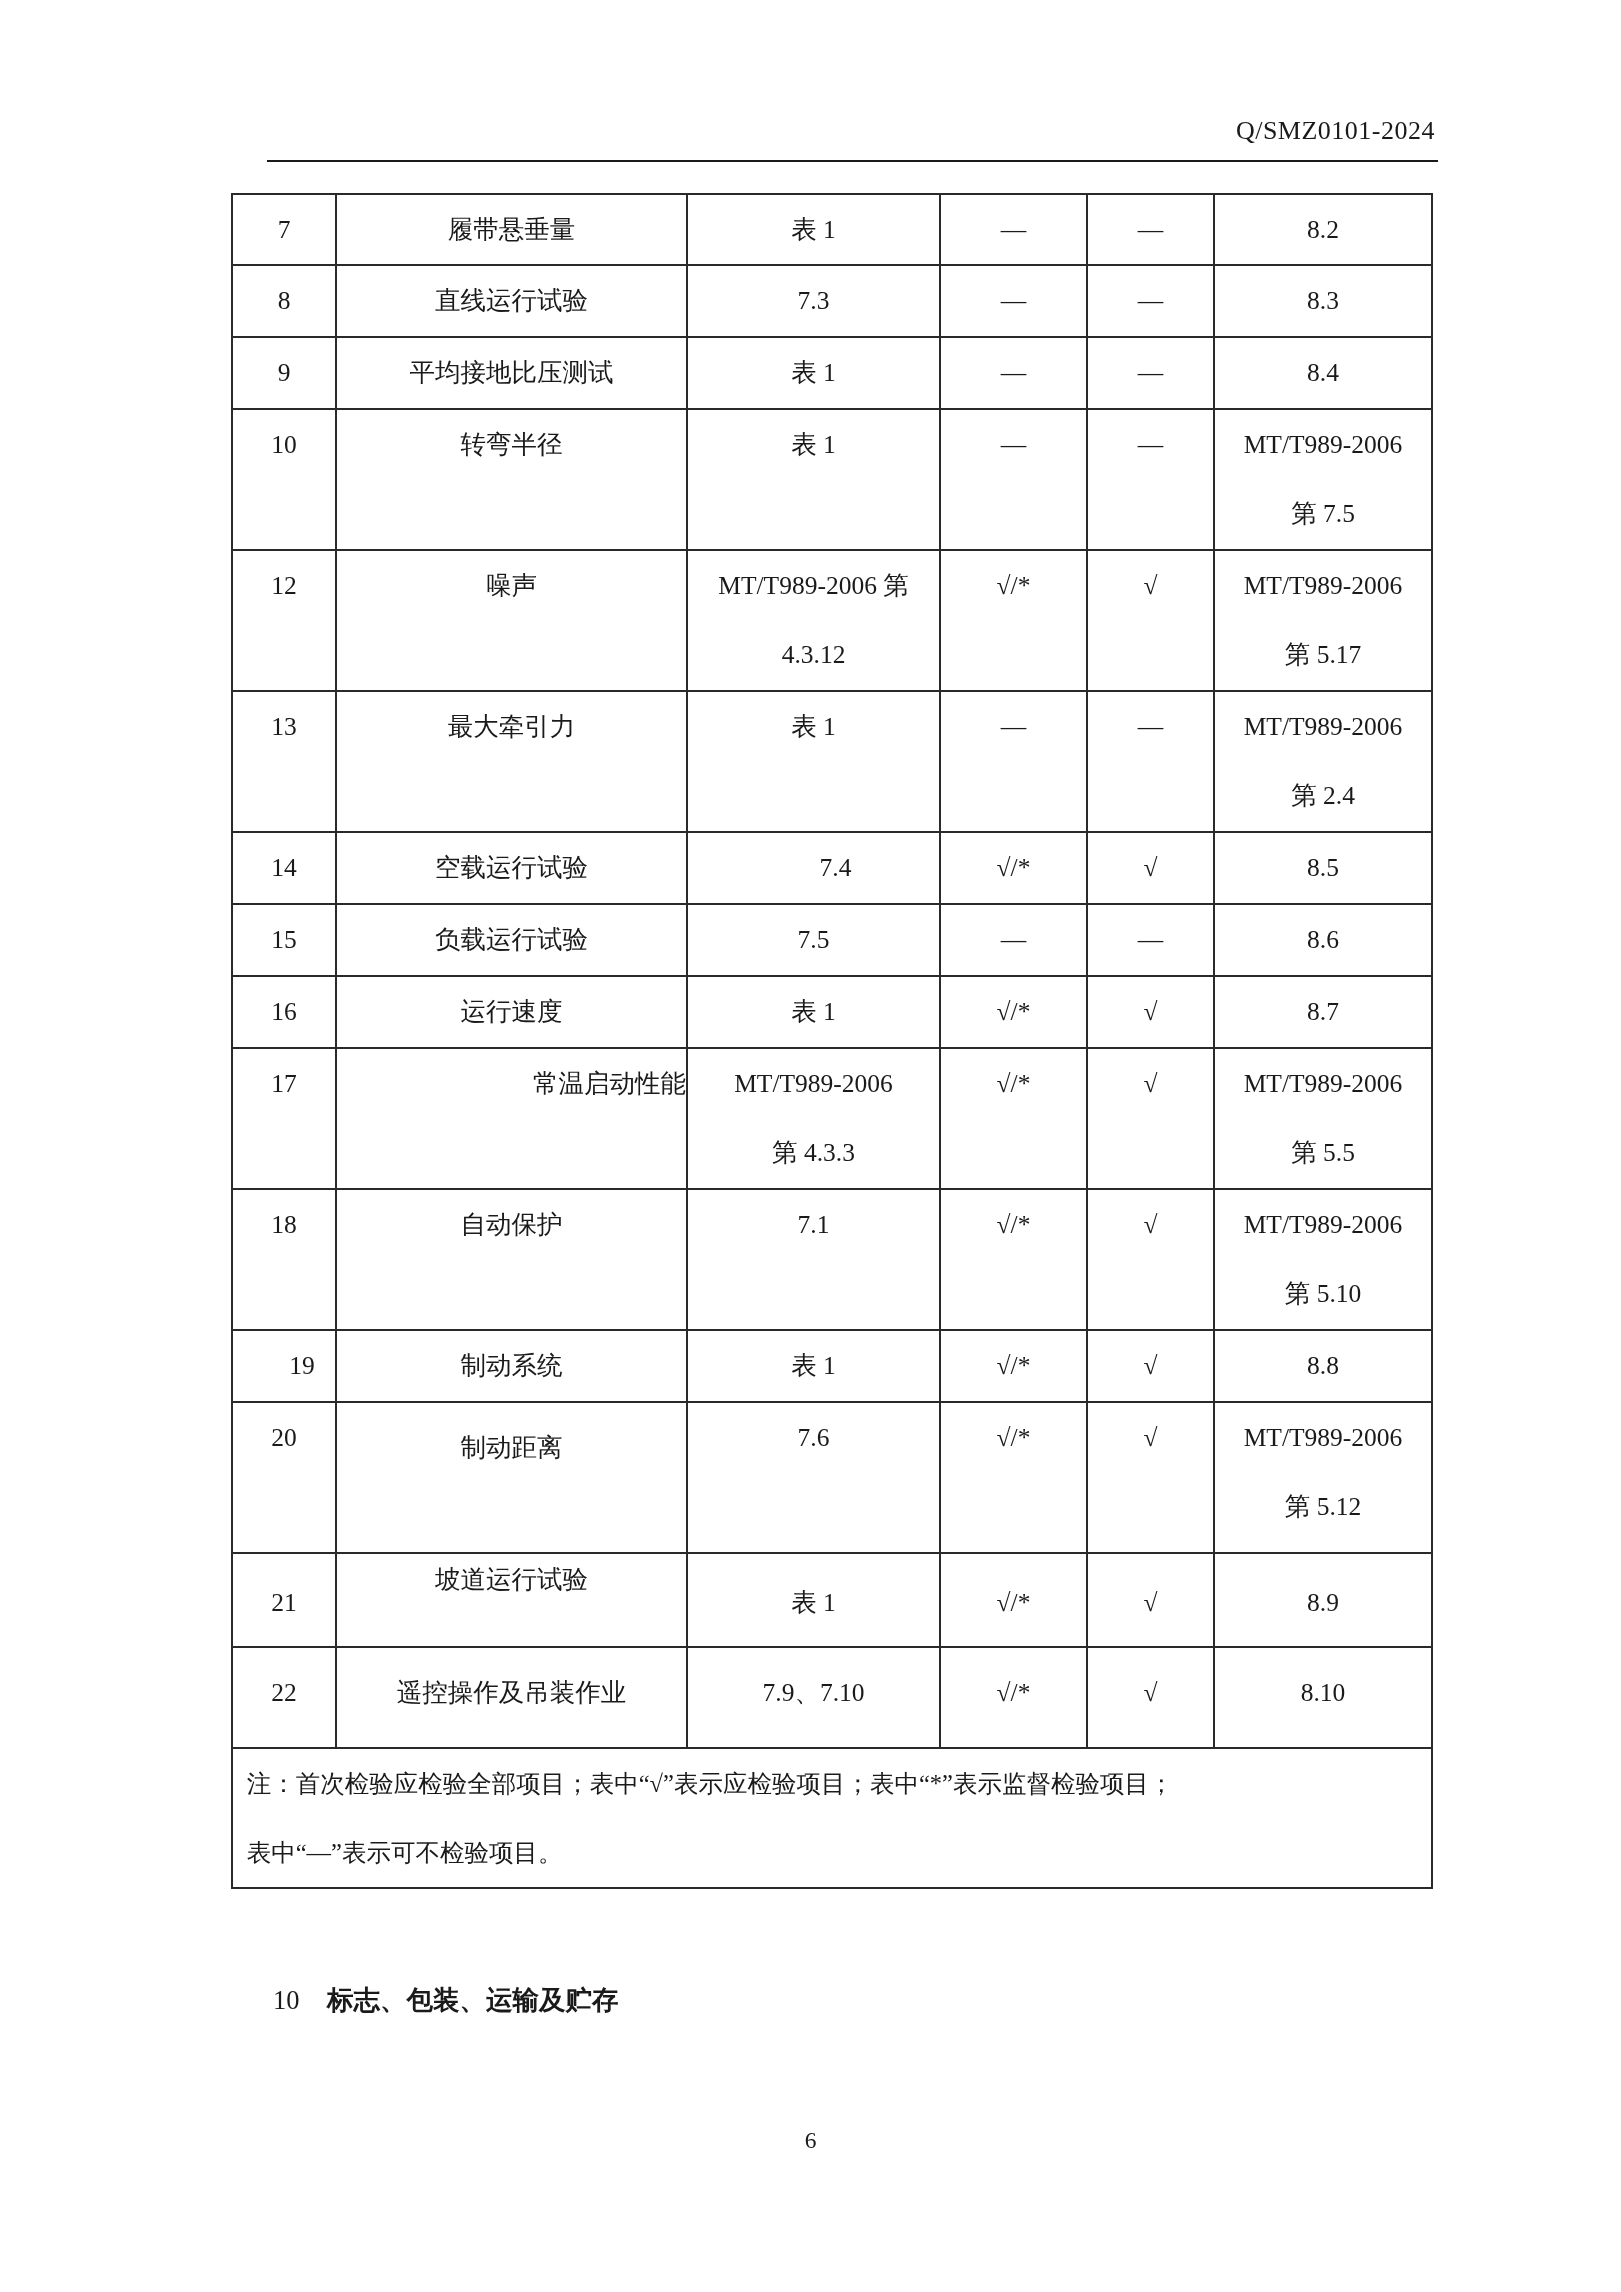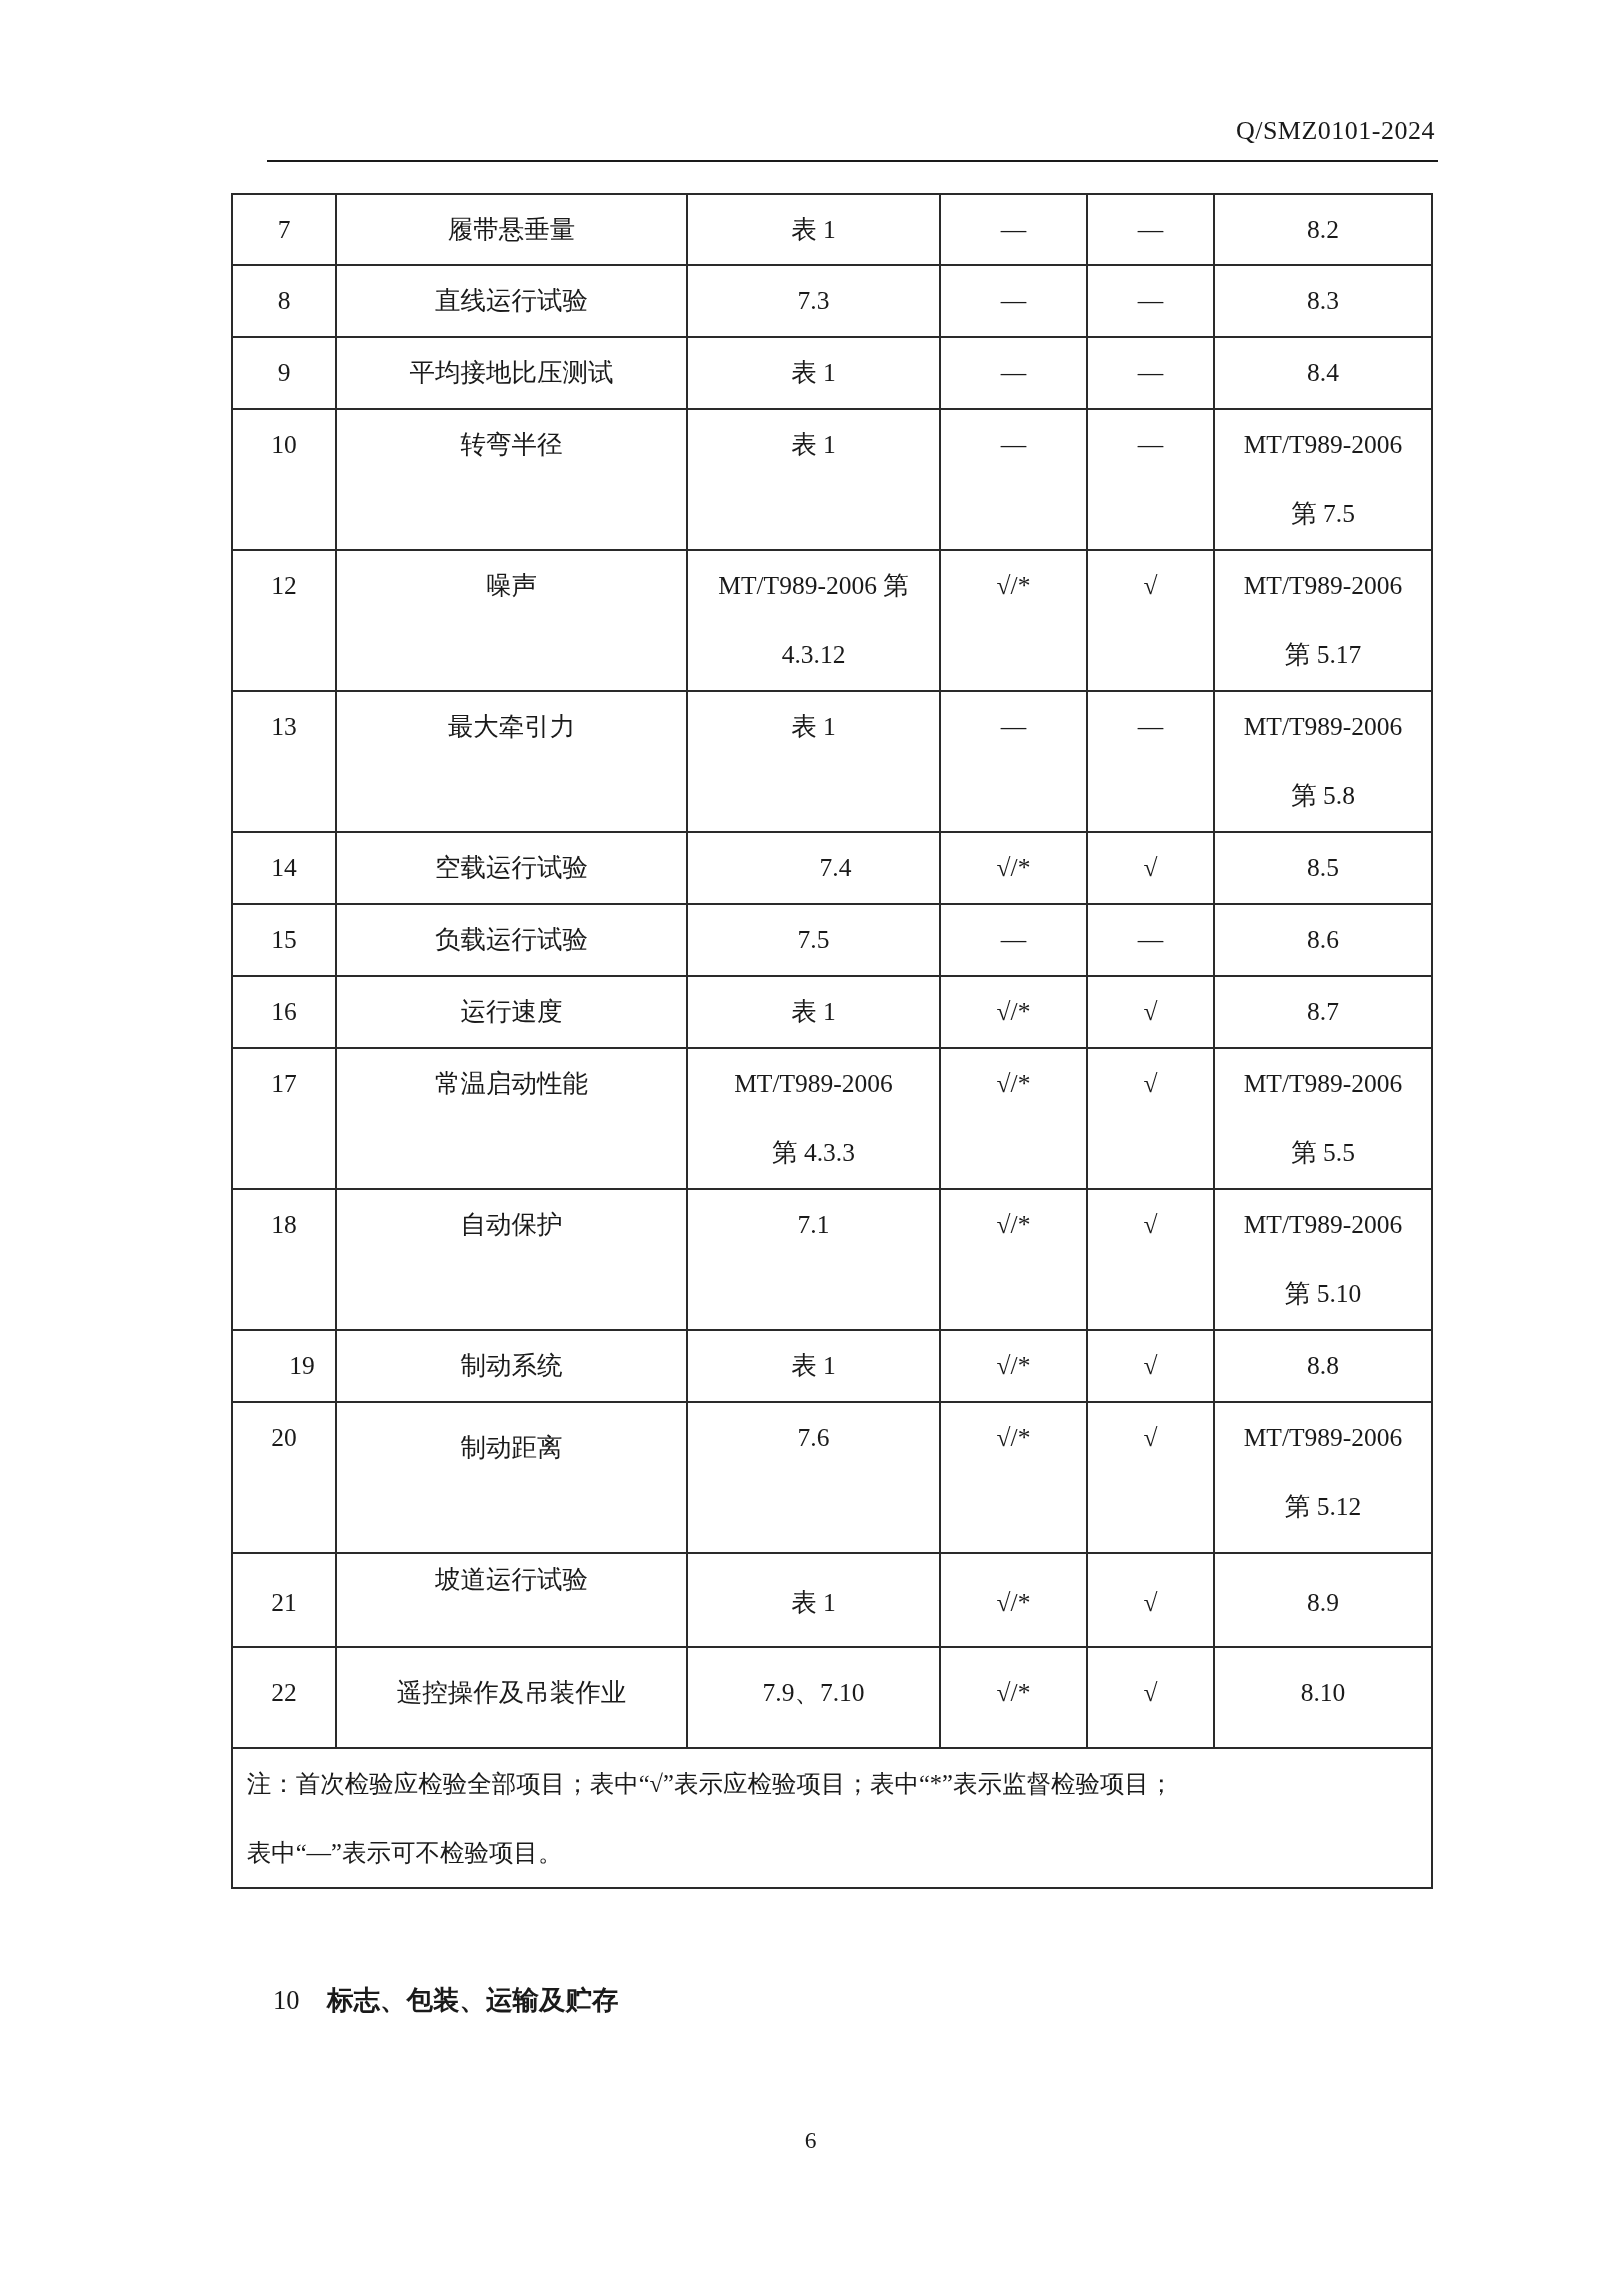--- a/index.html
+++ b/index.html
@@ -149,21 +149,21 @@
           <span class="cell">表 1</span>
         </td>
         <td style="height: 139px;">
           <span class="cell">—</span>
         </td>
         <td style="height: 139px;">
           <span class="cell">—</span>
         </td>
         <td style="height: 139px;">
           <span class="cell">MT/T989-2006</span>
-          <span class="cell">第 5.8</span>
+          <span class="cell">第 2.4</span>
         </td>
       </tr>
       <tr>
         <td style="height: 70px;">
           <span class="cell">14</span>
         </td>
         <td style="height: 70px;">
           <span class="cell">空载运行试验</span>
         </td>
         <td style="height: 70px; padding-left: 44px;">
@@ -216,21 +216,21 @@
           <span class="cell">√</span>
         </td>
         <td style="height: 70px;">
           <span class="cell">8.7</span>
         </td>
       </tr>
       <tr>
         <td style="height: 139px;">
           <span class="cell">17</span>
         </td>
-        <td style="height: 139px;">
+        <td style="height: 139px; text-align: right;">
           <span class="cell">常温启动性能</span>
         </td>
         <td style="height: 139px;">
           <span class="cell">MT/T989-2006</span>
           <span class="cell">第 4.3.3</span>
         </td>
         <td style="height: 139px;">
           <span class="cell">√/*</span>
         </td>
         <td style="height: 139px;">

